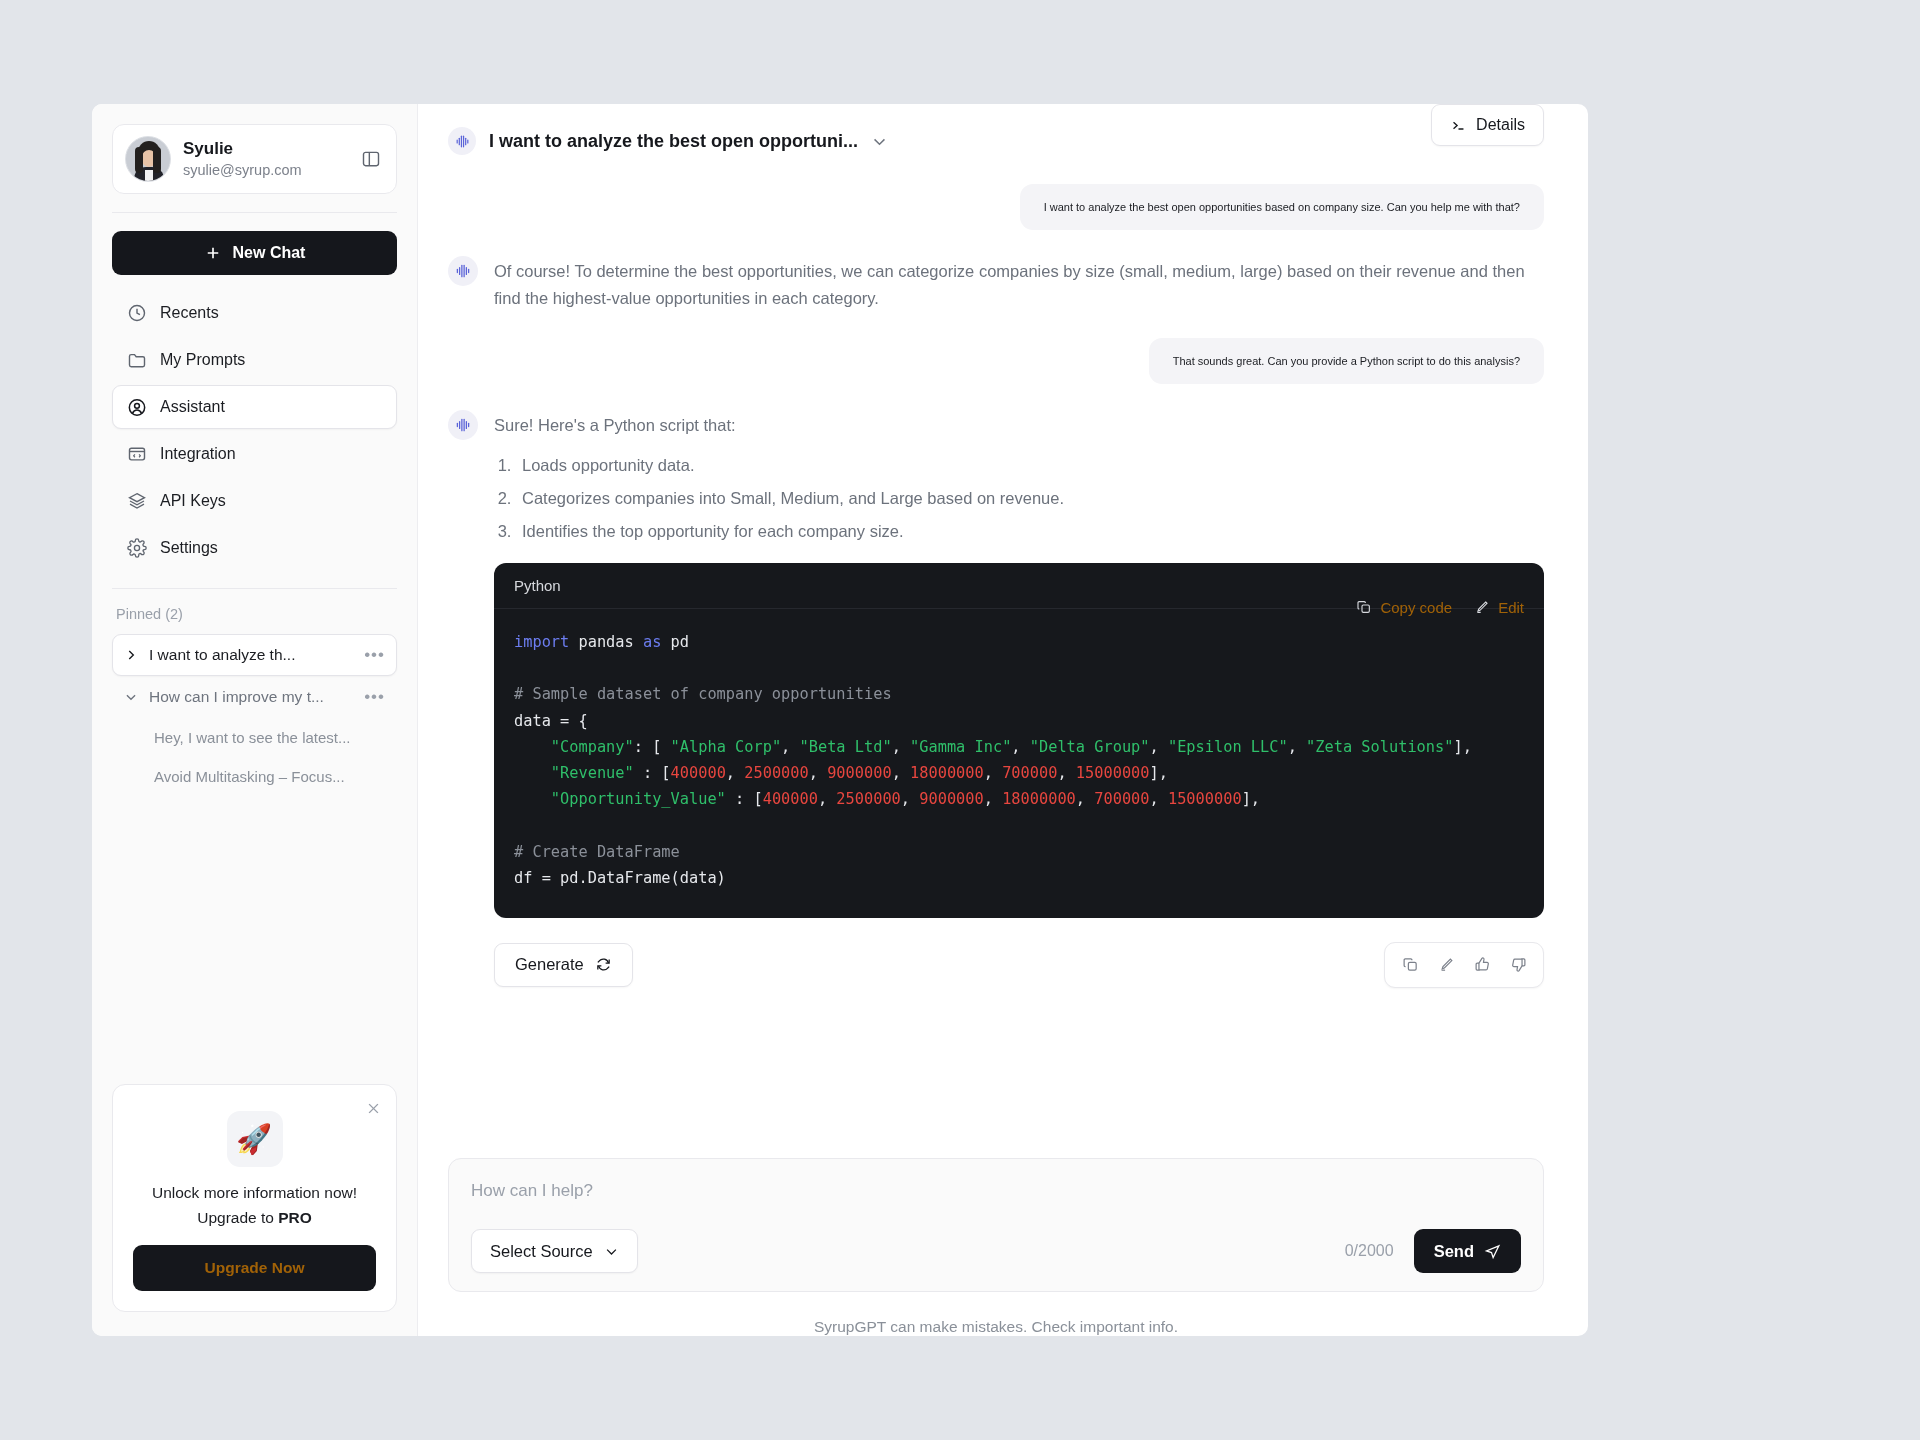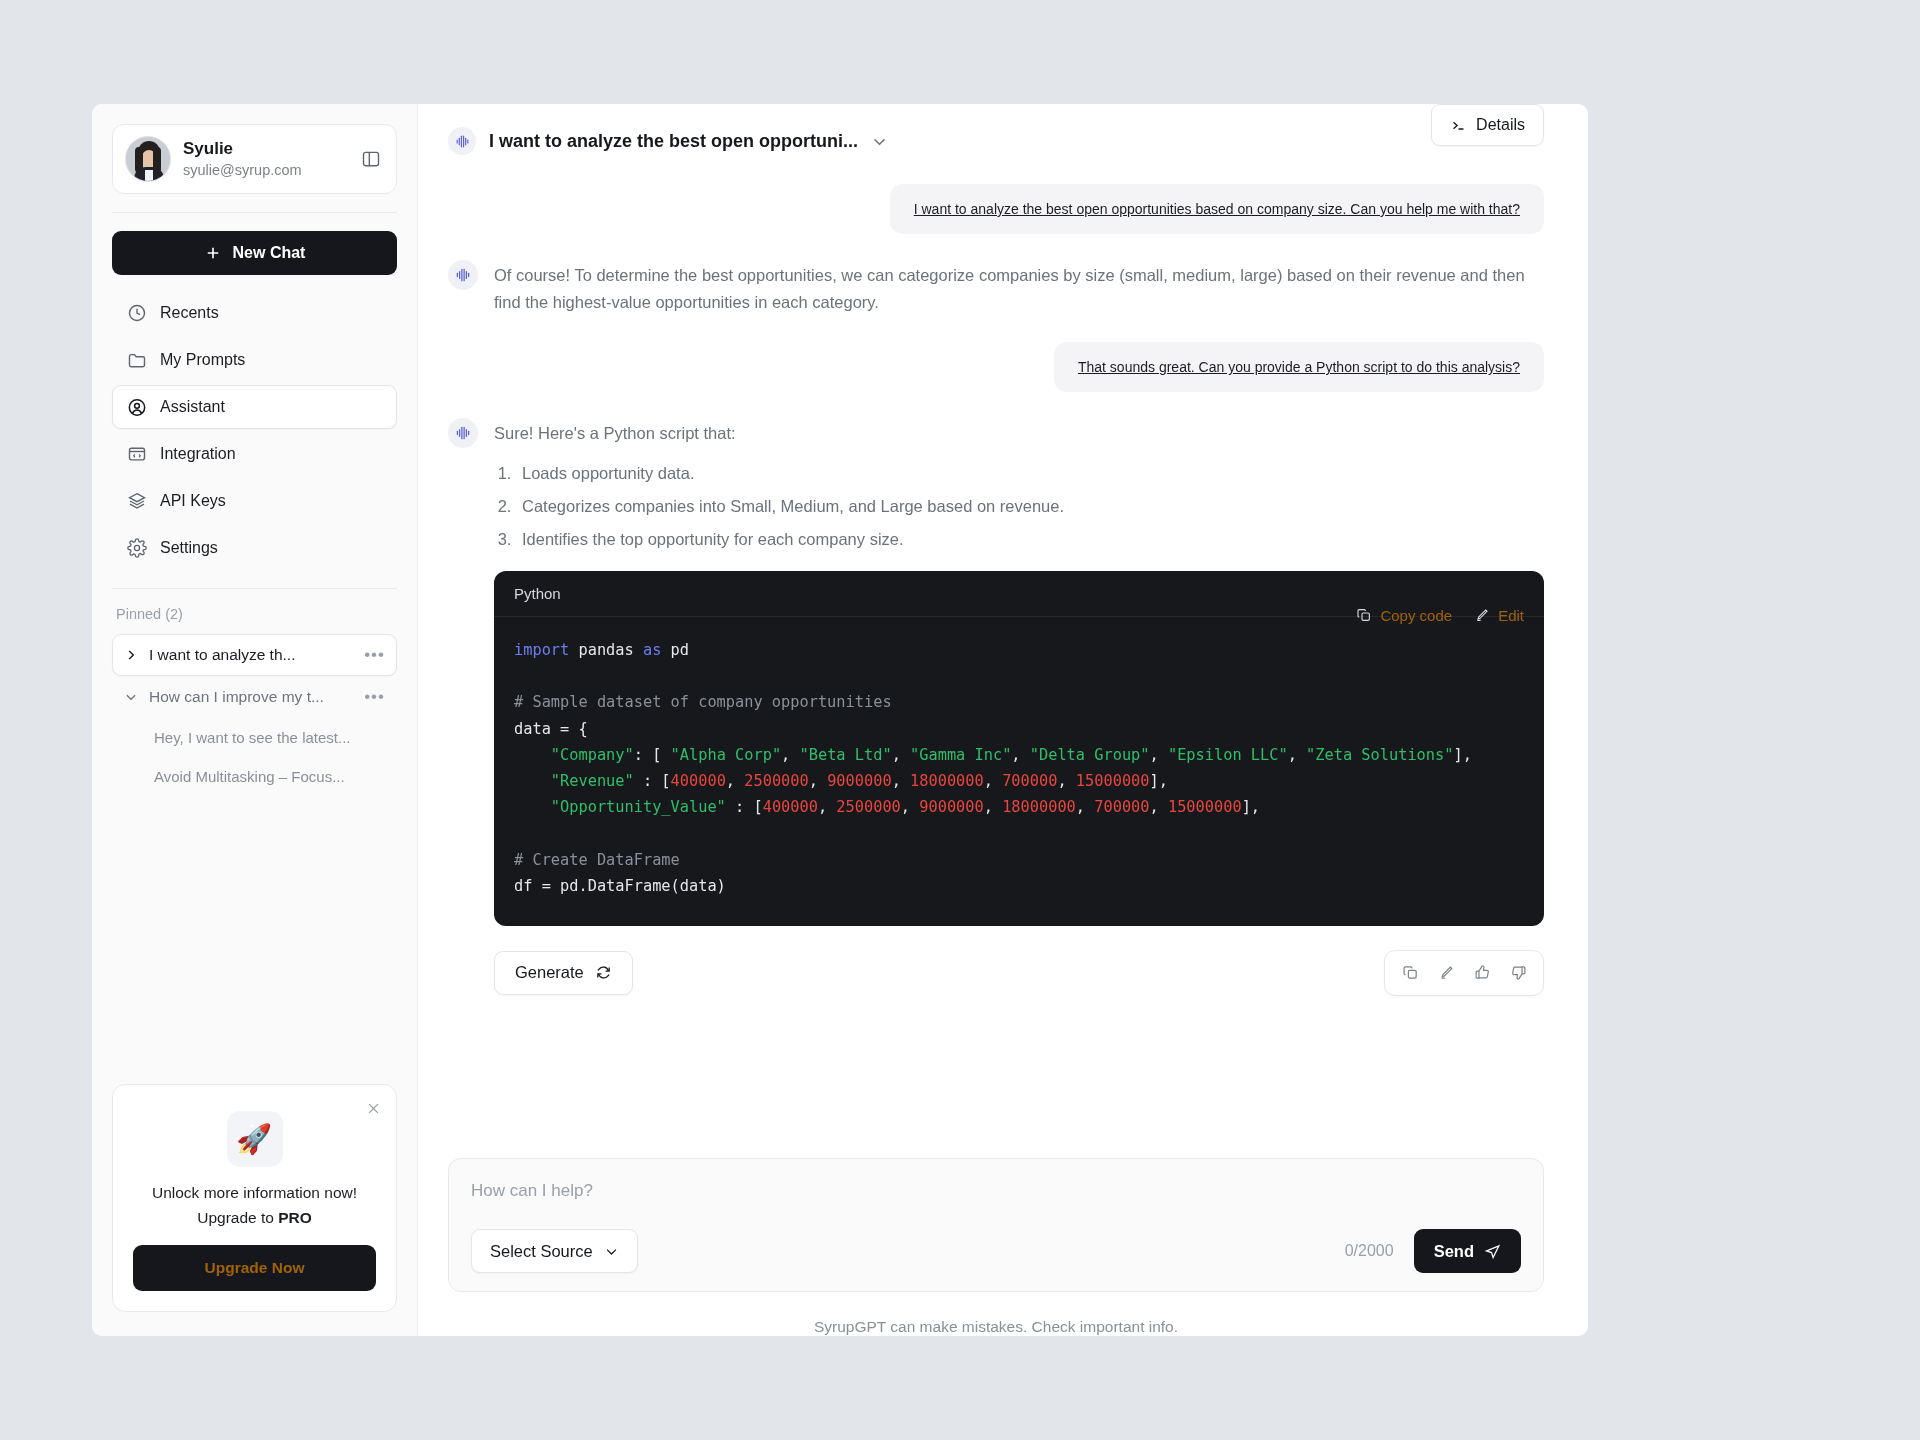--- a/index.html
+++ b/index.html
@@ -168,23 +168,22 @@
     font-family: "Liberation Sans", sans-serif;
   }
   .chat {
     flex: 1; padding: 6px 44px 0 30px;
     display: flex; flex-direction: column; gap: 26px;
     overflow: hidden;
   }
   .row-user { display: flex; justify-content: flex-end; }
   .bubble-user {
     background: #f4f4f7; border-radius: 13px;
-    padding: 17px 24px; font-size: 14px; color: #1b1d22;
+    padding: 17px 24px; font-size: 11px; color: #1b1d22;
     max-width: 78%;
-    text-decoration: underline;
   }
   .row-bot { display: flex; gap: 16px; align-items: flex-start; }
   .bot-text { font-size: 16.5px; color: #6c727c; line-height: 1.65; padding-top: 2px; }
   .olist { margin: 16px 0 0 0; padding-left: 22px; display: flex; flex-direction: column; gap: 14px; }
   .olist li { font-size: 16.5px; color: #6c727c; padding-left: 6px; }
   
   .code-wrap {
     background: #16181c; border-radius: 12px;
     margin-top: 22px; overflow: hidden;
     width: 100%;

